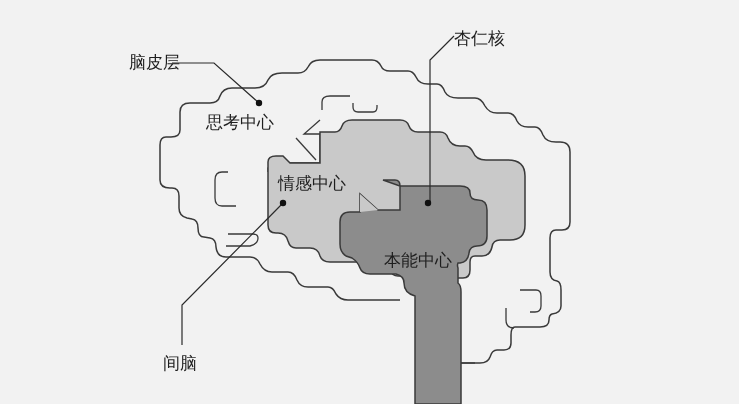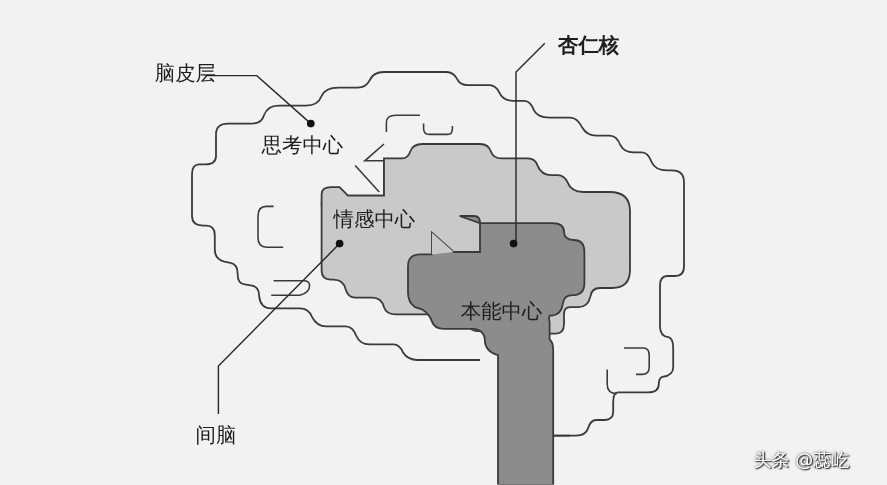--- a/index.html
+++ b/index.html
@@ -36,19 +36,18 @@
 
   <path d="M172,63 L214,63 L259,103" fill="none" stroke="#2a2a2a" stroke-width="1.2"></path>
   <circle cx="259" cy="103" r="3.2" fill="#111"></circle>
   <path d="M454,36 L430,60 L430,203" fill="none" stroke="#2a2a2a" stroke-width="1.2"></path>
   <circle cx="428" cy="203" r="3.2" fill="#111"></circle>
   <path d="M283,203 L182,305 L182,345" fill="none" stroke="#2a2a2a" stroke-width="1.2"></path>
   <circle cx="283" cy="203" r="3.2" fill="#111"></circle>
 </svg>
 
 <span class="lbl" style="left:103px;top:54px;margin-left:26px;">脑皮层</span>
-<span class="lbl" style="left:206px;top:114px;margin-left:12px;">思考中心</span>
-<span class="lbl" style="left:465px;top:30px;font-weight:bold;">杏仁核</span>
+<span class="lbl" style="left:206px;top:114px;">思考中心</span>
+<span class="lbl" style="left:454px;top:30px;">杏仁核</span>
 <span class="lbl" style="left:278px;top:175px;">情感中心</span>
 <span class="lbl" style="left:384px;top:224px;margin-top:28px;">本能中心</span>
 <span class="lbl" style="left:163px;top:355px;">间脑</span>
-<span class="wm" style="left:628px;top:374px;">头条 @蕊屹</span>
 </div>
 
 </body></html>

